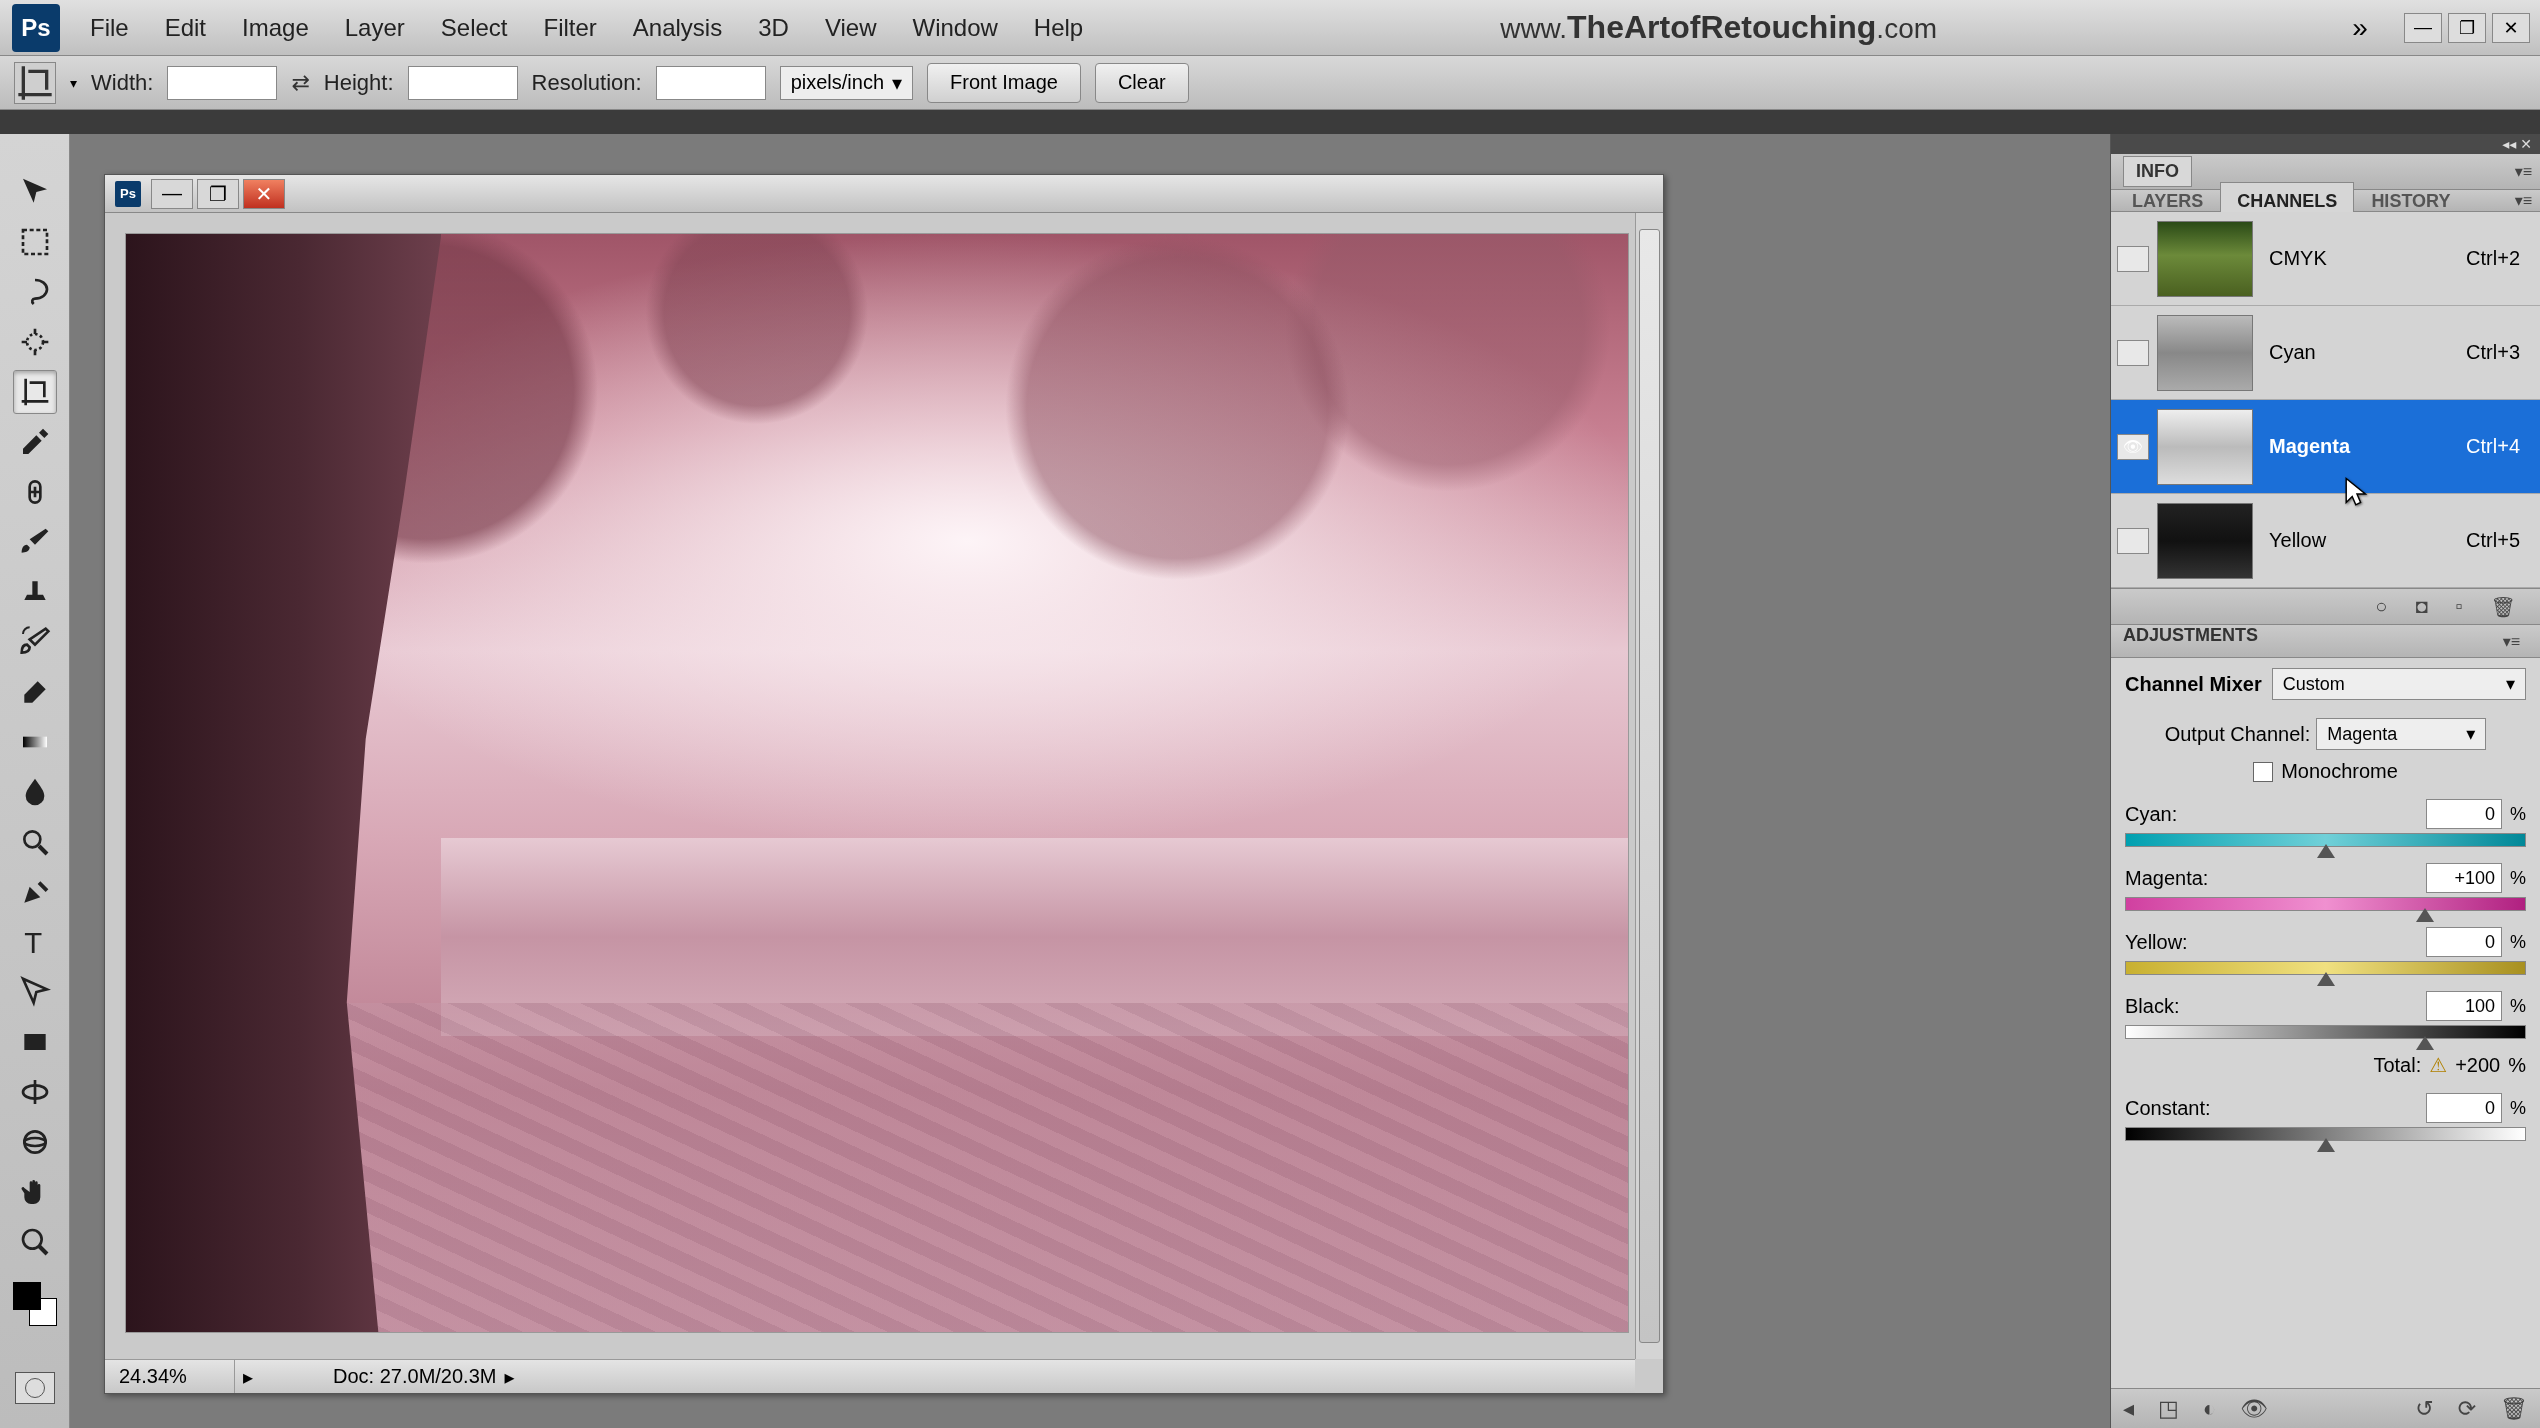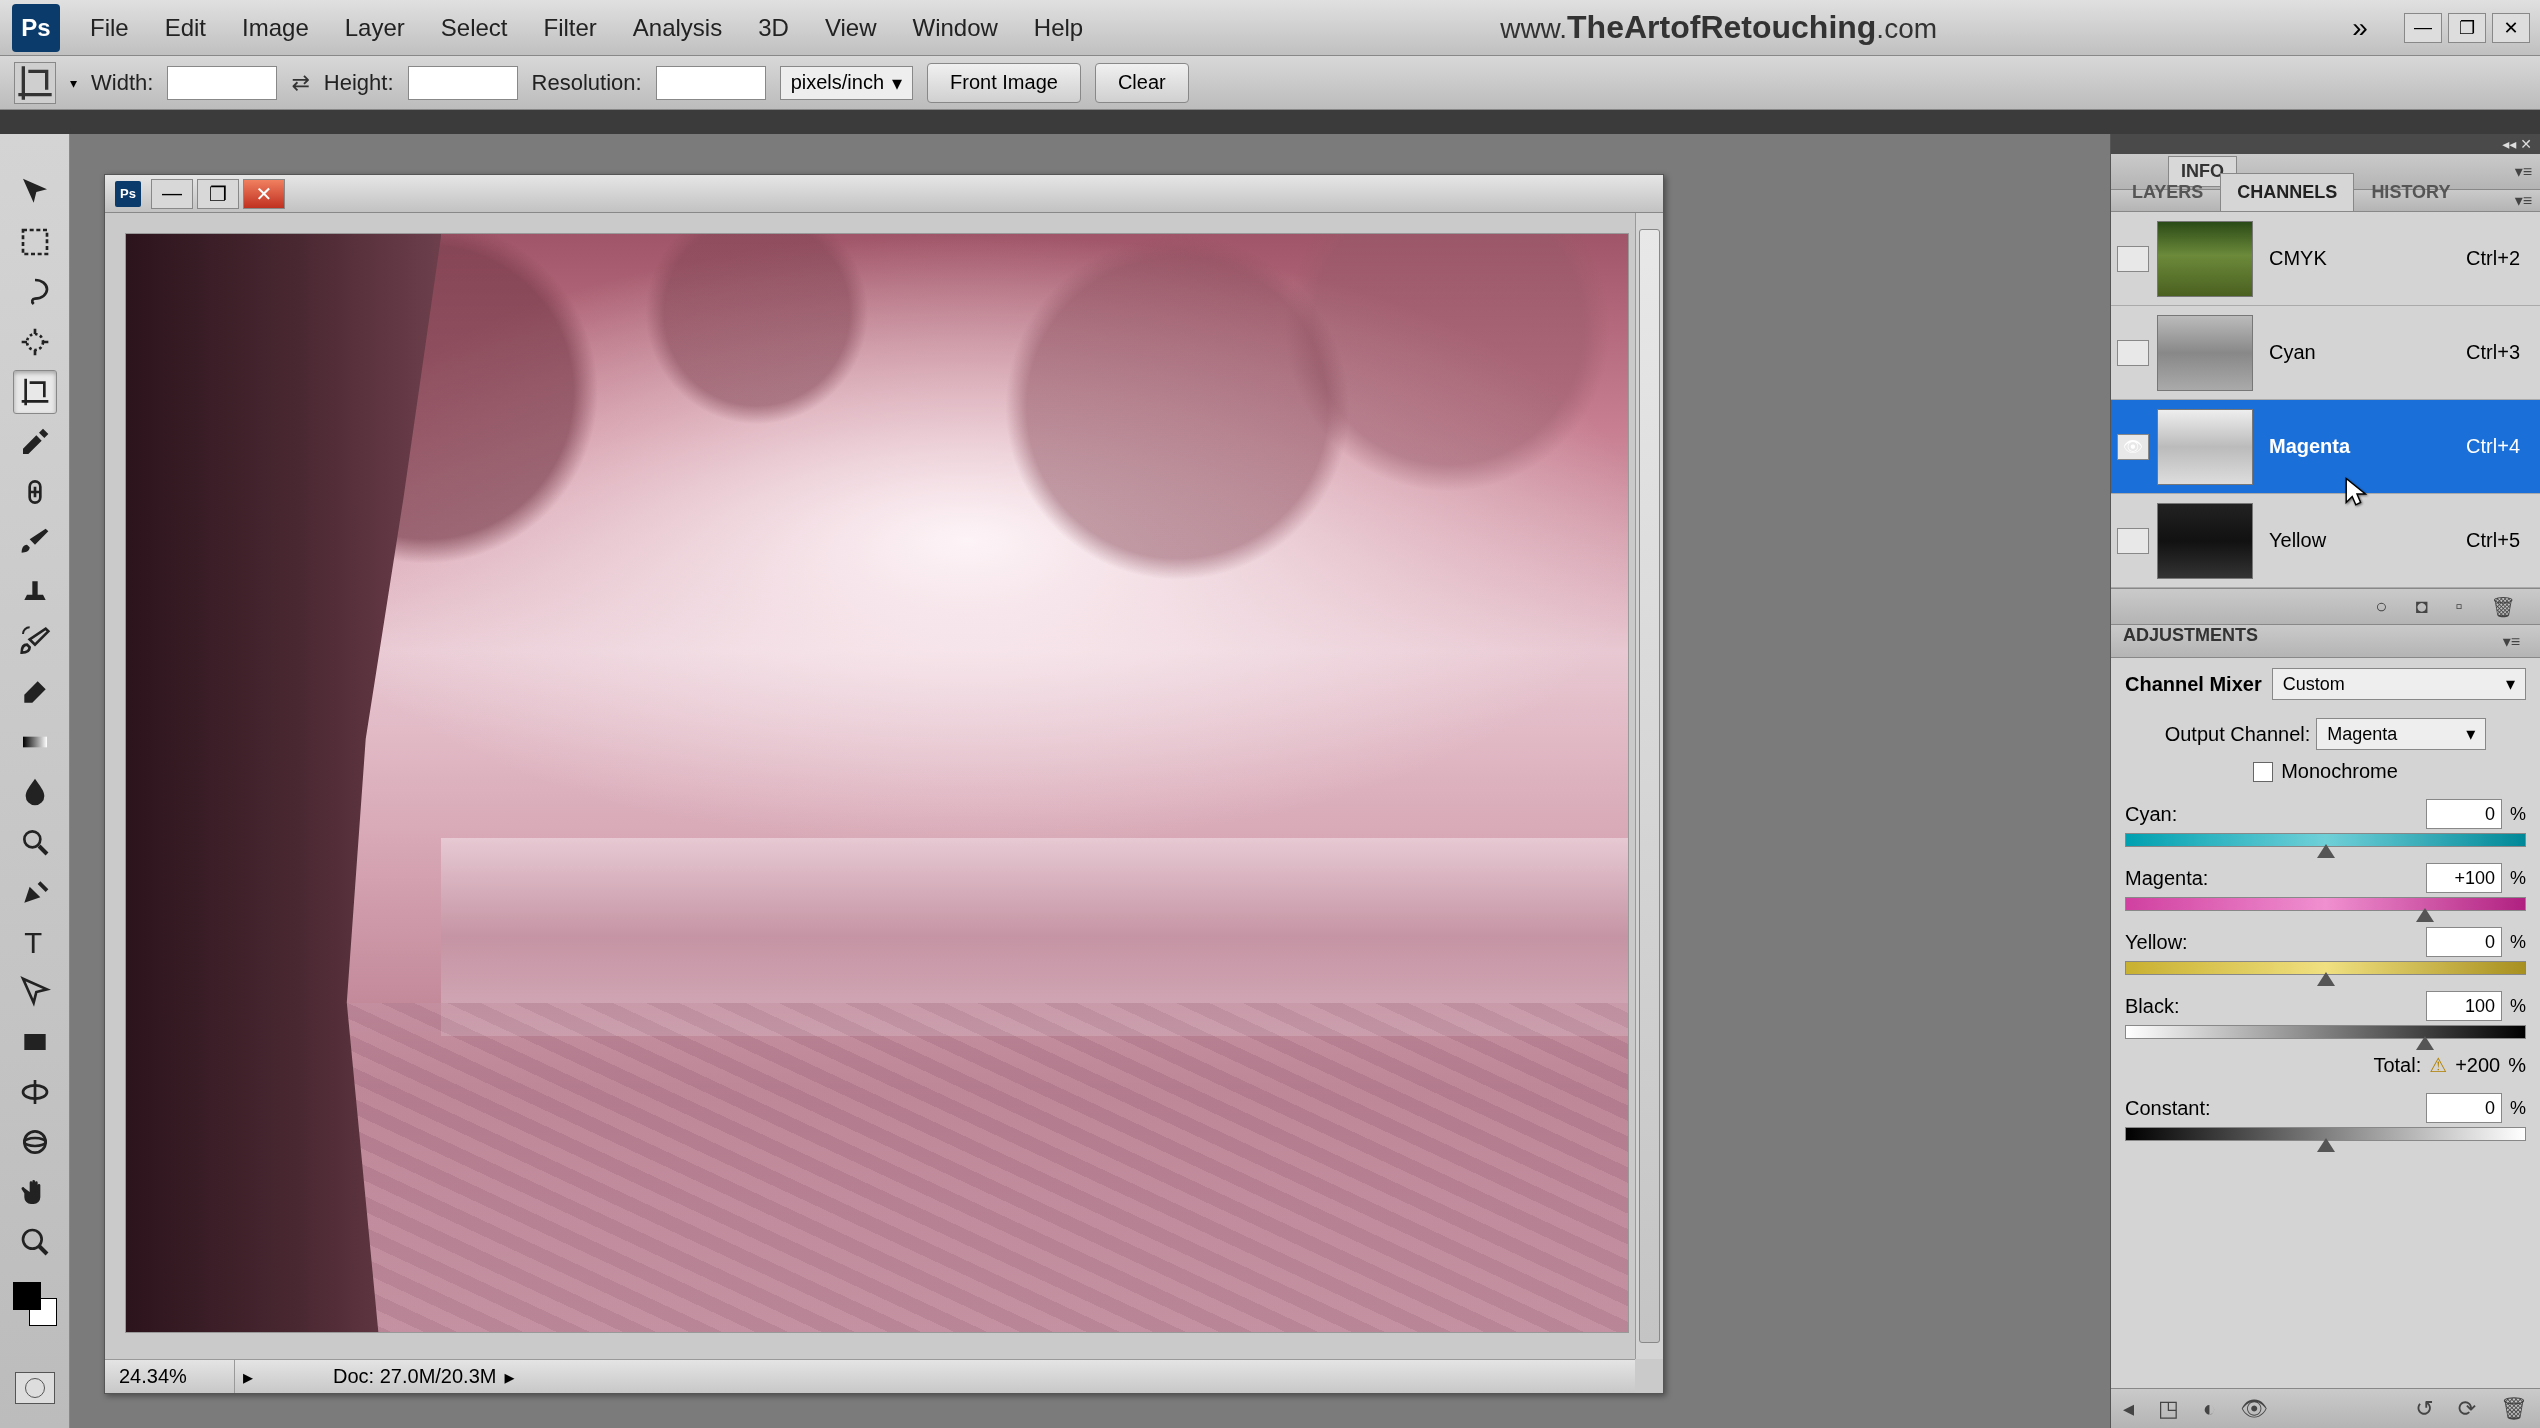--- a/index.html
+++ b/index.html
@@ -70,21 +70,21 @@
 .vscroll { position: absolute; right: 0; top: 38px; bottom: 34px; width: 28px; background: #d4d4d4; border-left: 1px solid #999; }
 .vscroll-thumb { position: absolute; left: 3px; right: 3px; top: 16px; bottom: 16px; background: linear-gradient(#e8e8e8,#c4c4c4); border: 1px solid #888; border-radius: 3px; }
 .hscroll { position: absolute; left: 0; right: 28px; bottom: 0; height: 34px; background: linear-gradient(#e4e4e4,#c8c8c8); border-top: 1px solid #999; display: flex; align-items: center; }
 .status-zoom { width: 130px; padding-left: 14px; font-size: 20px; border-right: 1px solid #999; height: 100%; display: flex; align-items: center; }
 .status-doc { padding-left: 80px; font-size: 20px; }
 
 
 .right-panels { width: 430px; background: #bfbfbf; border-left: 1px solid #555; display: flex; flex-direction: column; position: relative; }
 .panel-collapse { height: 20px; background: #4a4a4a; display: flex; justify-content: flex-end; align-items: center; padding-right: 8px; color: #ddd; font-size: 14px; }
 
-.panel-tabset { height: 22px; background: linear-gradient(#cacaca,#b4b4b4); display: flex; align-items: flex-end; border-bottom: 1px solid #888; padding-left: 4px; }
+.panel-tabset { height: 22px; background: linear-gradient(#cacaca,#b4b4b4); display: flex; align-items: center; border-bottom: 1px solid #888; padding-left: 4px; }
 .panel-tab { padding: 8px 16px; font-size: 18px; font-weight: bold; color: #555; border: 1px solid transparent; border-bottom: none; }
 .panel-tab.active { background: #d6d6d6; color: #222; border-color: #888; }
 .panel-menu { margin-left: auto; margin-right: 8px; font-size: 16px; color: #444; align-self: center; }
 
 
 .channels-list { background: #d4d4d4; position: relative; }
 .channel-row { height: 94px; display: flex; align-items: center; border-bottom: 1px solid #aaa; padding-left: 6px; }
 .channel-row.selected { background: #1b6fd8; color: #fff; }
 .vis-toggle { width: 32px; height: 26px; border: 1px solid #888; background: #e8e8e8; margin-right: 8px; display: flex; align-items: center; justify-content: center; font-size: 16px; }
 .vis-toggle.on::before { content: "👁"; }
@@ -124,21 +124,21 @@
 .warn-icon { color: #b08000; }
 .adj-footer { height: 40px; background: linear-gradient(#cacaca,#b4b4b4); border-top: 1px solid #888; display: flex; align-items: center; padding: 0 12px; gap: 24px; font-size: 22px; color: #444; }
 .adj-footer-spacer { flex: 1; }
 
 
 .cursor-ptr { position: absolute; width: 30px; height: 36px; z-index: 500; pointer-events: none; }
 .cursor-ptr svg { width: 100%; height: 100%; filter: drop-shadow(1px 1px 1px rgba(0,0,0,.5)); }
 
 
 .info-bar { height: 36px; background: linear-gradient(#cacaca,#b4b4b4); display: flex; align-items: center; padding-left: 12px; border-bottom: 1px solid #888; }
-.info-tab { font-size: 18px; font-weight: bold; color: #333; padding: 4px 12px; background: #d8d8d8; border: 1px solid #888; margin-left: 45px; }
+.info-tab { font-size: 18px; font-weight: bold; color: #333; padding: 4px 12px; background: #d8d8d8; border: 1px solid #888; }
 </style>
 </head>
 <body>
 
 <div class="menubar">
   <div class="ps-logo">Ps</div>
   <div class="menu-item">File</div>
   <div class="menu-item">Edit</div>
   <div class="menu-item">Image</div>
   <div class="menu-item">Layer</div>

